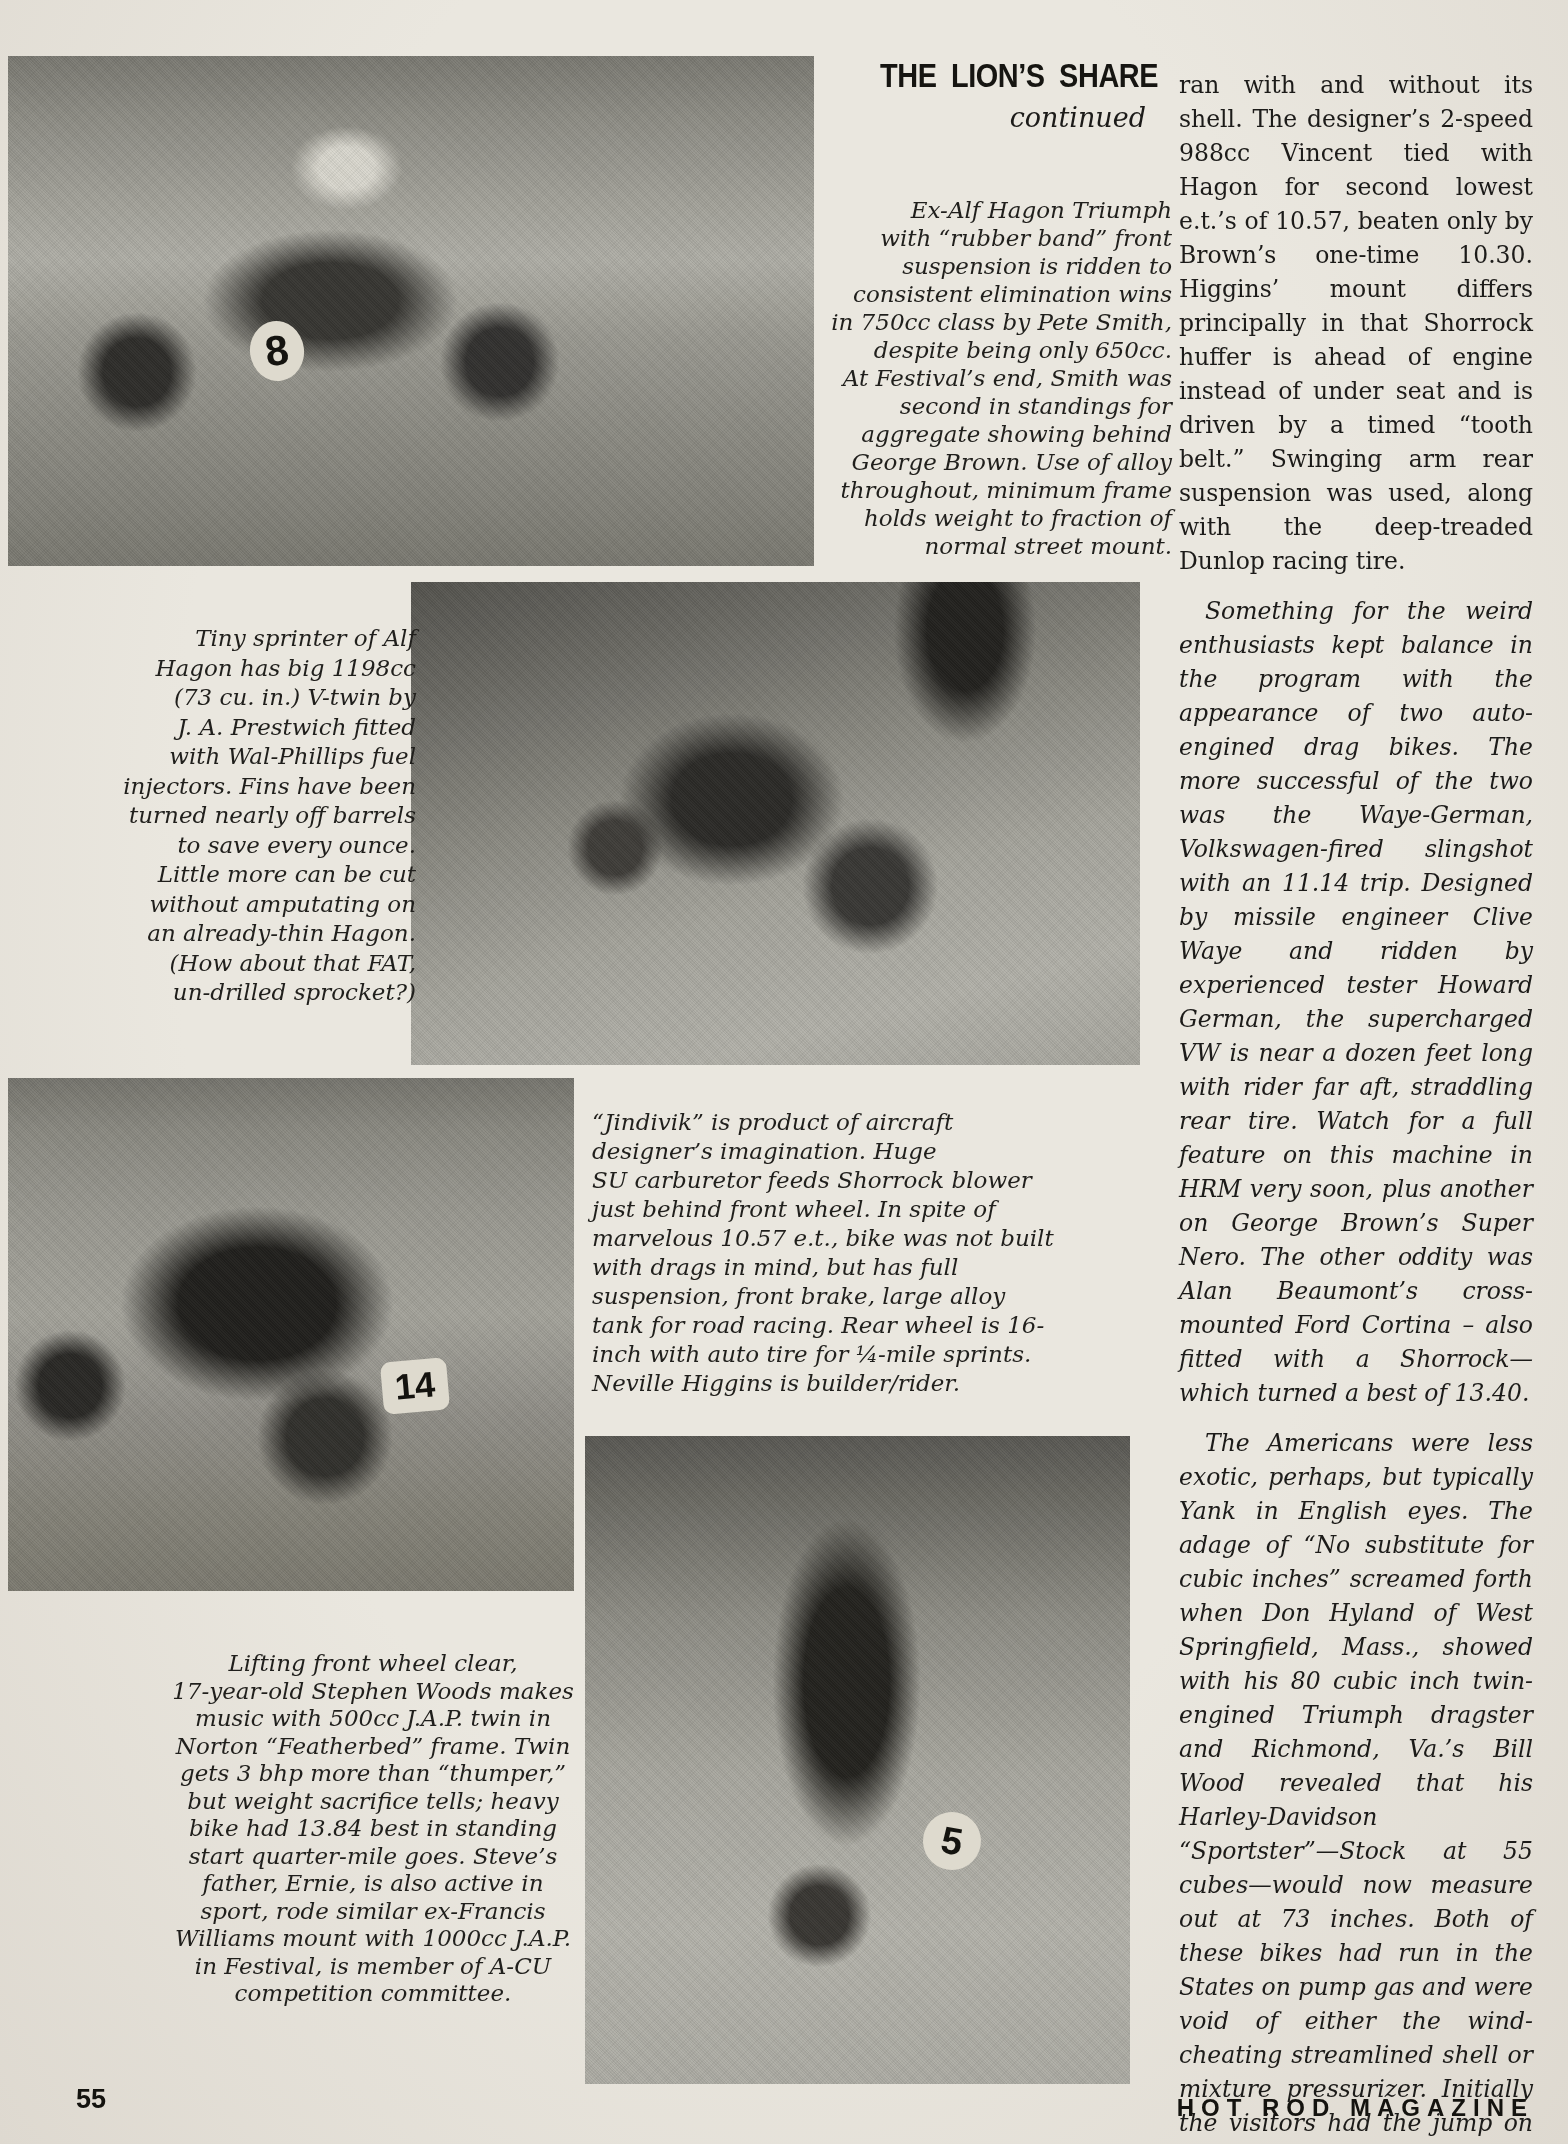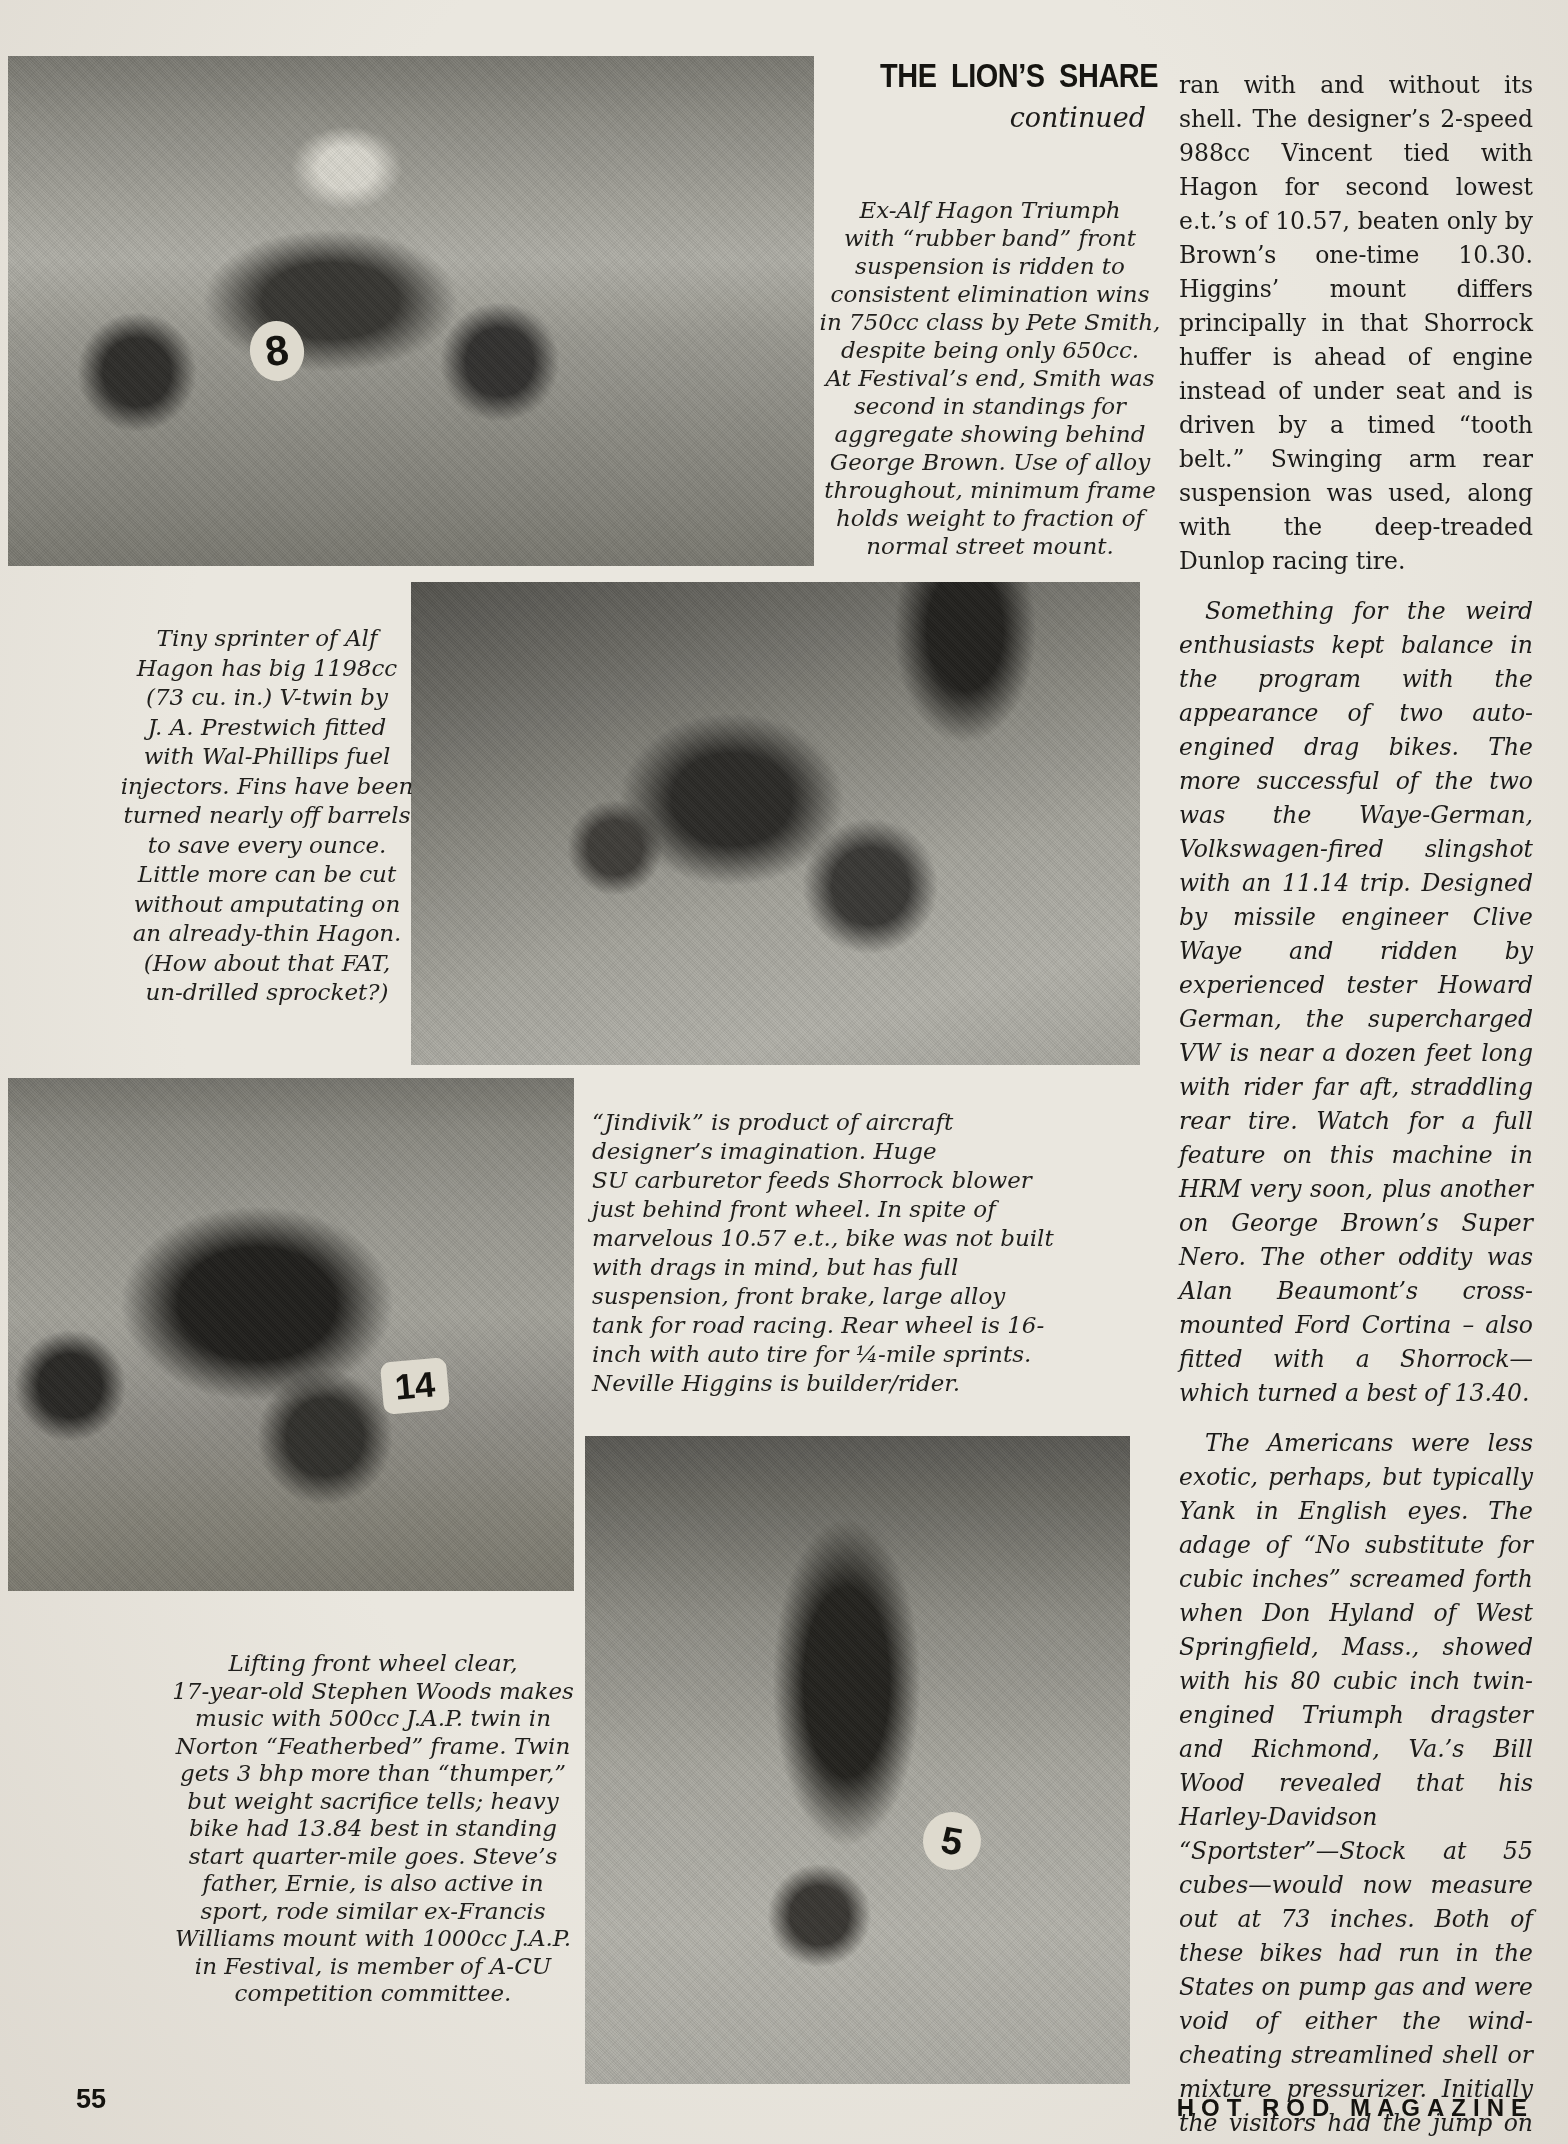--- a/index.html
+++ b/index.html
@@ -91,22 +91,22 @@
     font-size: 27px;
   }
 
   
   .caption {
     position: absolute;
     font-style: italic;
     white-space: pre-line;
     color: #201f1c;
   }
-  .caption1 { left: 808px; top: 196px; width: 364px; font-size: 23px; line-height: 28px; text-align: center; }
-  .caption2 { left: 118px; top: 624px; width: 298px; font-size: 23px; line-height: 29.5px; text-align: center; }
+  .caption1 { left: 808px; top: 196px; width: 364px; font-size: 23px; line-height: 28px; text-align: right; }
+  .caption2 { left: 118px; top: 624px; width: 298px; font-size: 23px; line-height: 29.5px; text-align: right; }
   .caption3 { left: 592px; top: 1108px; width: 474px; font-size: 23px; line-height: 29px; text-align: left; }
   .caption4 { left: 158px; top: 1650px; width: 430px; font-size: 23px; line-height: 27.5px; text-align: center; }
 
   
   .article {
     position: absolute;
     left: 1163px; top: 52px; width: 386px;
     font-size: 23.5px;
     line-height: 34px;
     text-align: justify;

